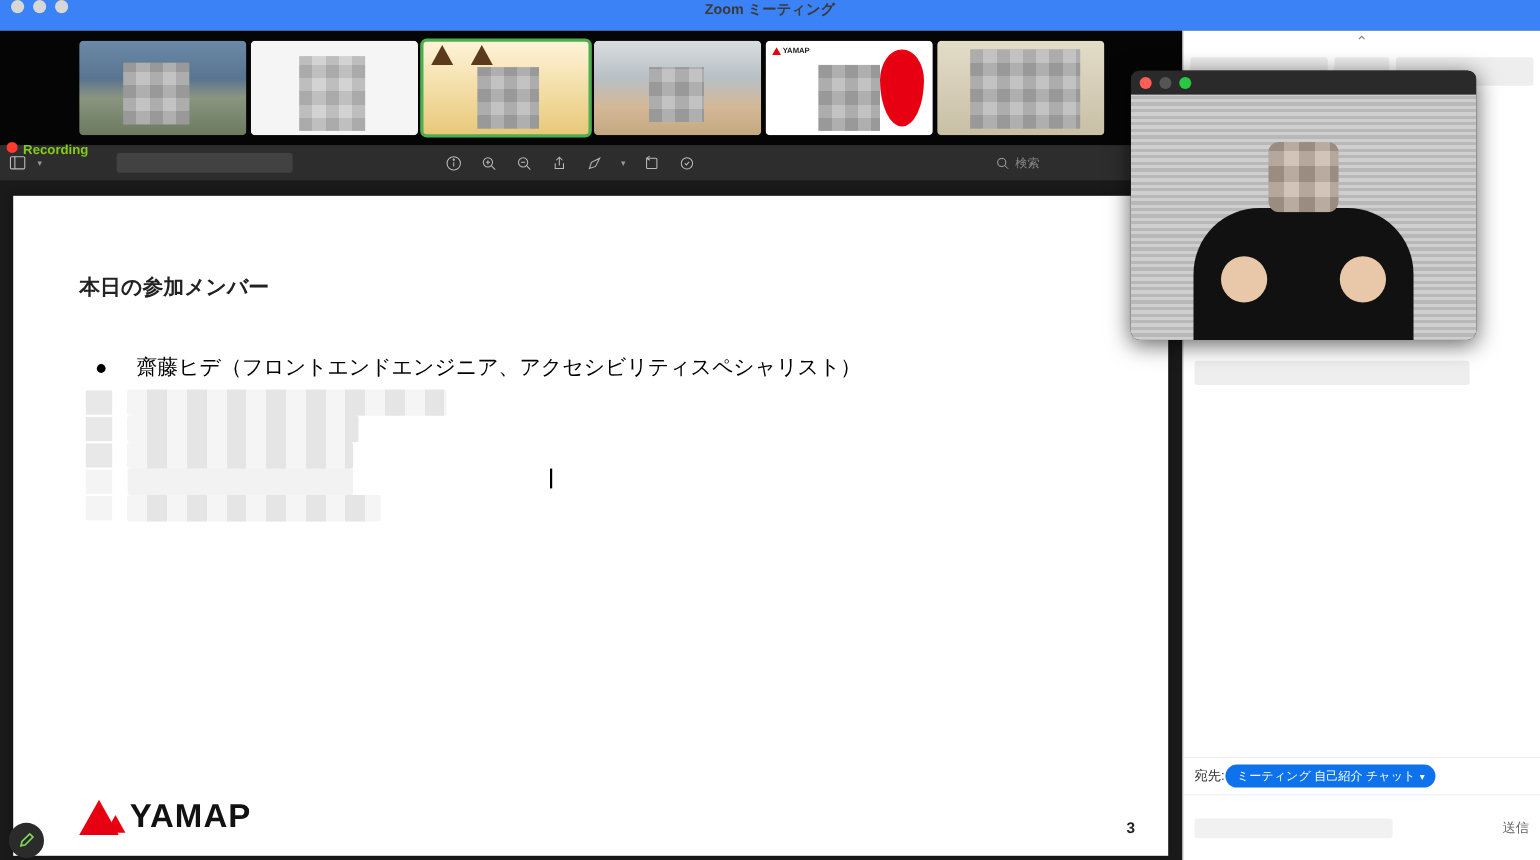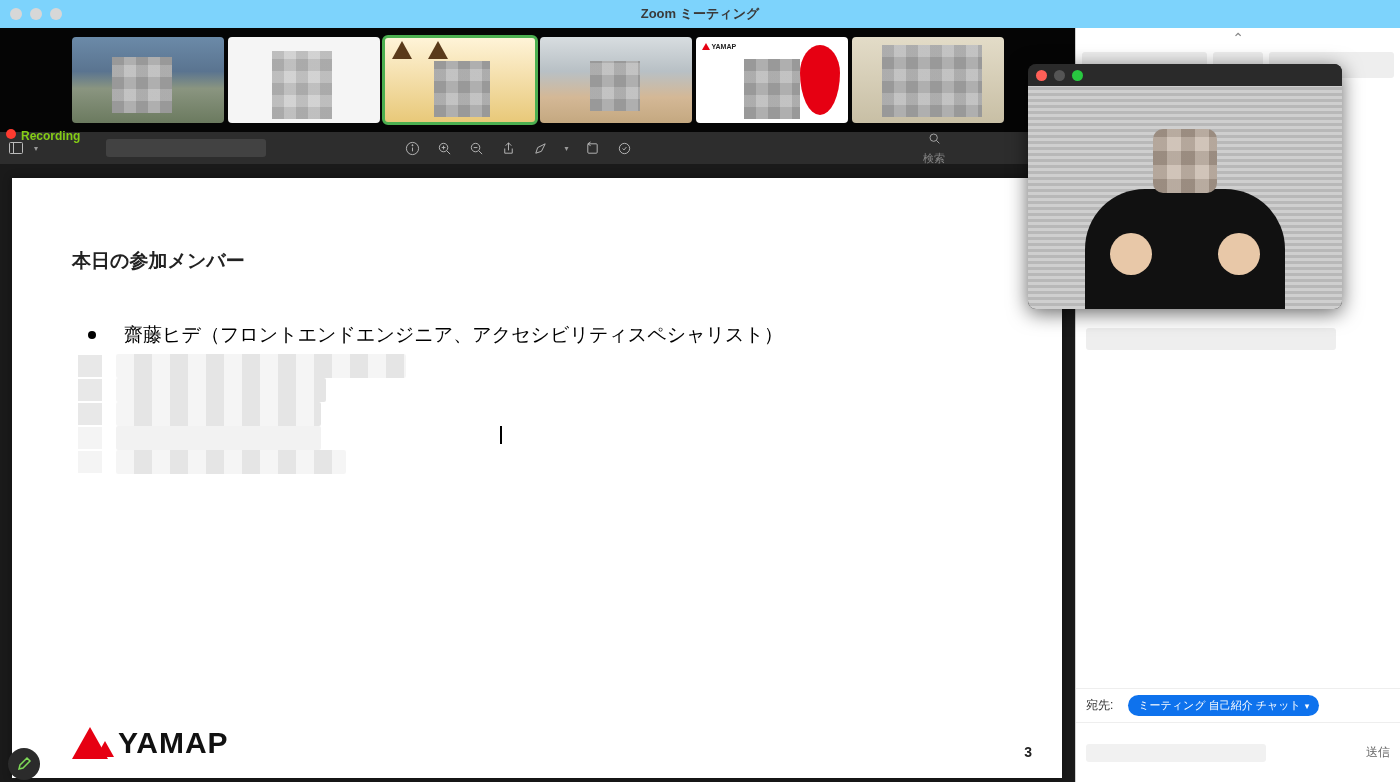--- a/index.html
+++ b/index.html
@@ -6,21 +6,21 @@
   body {
     width: 1400px; height: 782px;
     font-family: -apple-system, "Hiragino Kaku Gothic ProN", sans-serif;
     background: #e9e9e9;
     overflow: hidden;
     position: relative;
   }
 
   
   .title-bar {
-    height: 28px; background: #7dd3fc; display: flex; align-items: center;
+    height: 28px; background: #3b82f6; display: flex; align-items: flex-start;
     padding: 0 10px; position: relative;
   }
   .traffic-lights { display: flex; gap: 8px; }
   .tl { width: 12px; height: 12px; border-radius: 50%; background: #d7d7d7; }
   .title-text {
     position: absolute; left: 50%; transform: translateX(-50%);
     font-size: 13px; color: #3a3a3a; font-weight: 600;
   }
 
   
@@ -88,21 +88,21 @@
     background: #2d2d2d; display: flex; align-items: center; padding: 0 8px;
   }
   .tb-left { display:flex; align-items:center; gap:10px; }
   .tb-source { width: 160px; height: 18px; background: rgba(255,255,255,.1); border-radius:3px; margin-left:58px;}
   .tb-center {
     margin-left:auto; margin-right:auto; display:flex; align-items:center; gap:16px;
     position:absolute; left:50%; transform:translateX(-50%);
   }
   .tb-icon { width:16px; height:16px; color:#bbb; display:flex; align-items:center; justify-content:center; }
   .mini-chev{font-size:8px; color:#999;}
-  .search-grp { display:flex; align-items:center; gap:4px; color:#888; font-size:11px; position:absolute; right:130px;flex-direction:column;}
+  .search-grp { display:flex; align-items:center; gap:4px; color:#888; font-size:11px; position:absolute; right:130px;}
   svg { display:block; }
 
   
   .slide-wrap {
     position: absolute; left: 12px; top: 150px; width: 1050px; height: 600px;
     background: #fff; box-shadow: 0 0 8px rgba(0,0,0,.4);
   }
   .slide {
     width: 100%; height: 100%; padding: 70px 60px 30px 60px; position: relative;
   }
@@ -156,21 +156,21 @@
   }
   .side-head-chev{ font-size:14px; color:#888;}
   .side-strip{ height:34px; display:flex; gap:6px; padding:4px 6px;}
   .side-strip .s-blur{ flex:1; background:#eee; border-radius:3px;}
   .side-flex{ flex:1; }
   .chat-hint {
     padding:8px 10px; font-size:11px; color:#555; display:flex; align-items:center; gap:6px;
     border-top:1px solid #eee;
   }
   .chat-to {
-    padding:6px 10px; font-size:12px; color:#333; display:flex; align-items:center; gap:15px;
+    padding:6px 10px; font-size:12px; color:#333; display:flex; align-items:center; gap:1px;
     border-top:1px solid #eee;
   }
   .chat-pill {
     background:#0e72ed; color:#fff; font-size:11px; padding:3px 10px; border-radius:12px;
     display:flex; align-items:center; gap:4px;
   }
   .chat-input-row{
     height:60px; border-top:1px solid #eee; display:flex; align-items:center;
     padding:0 10px;
   }

